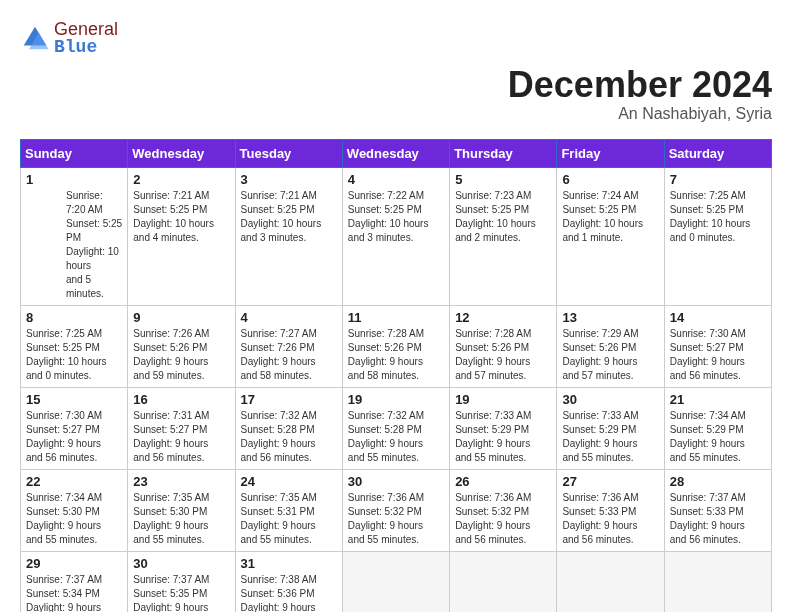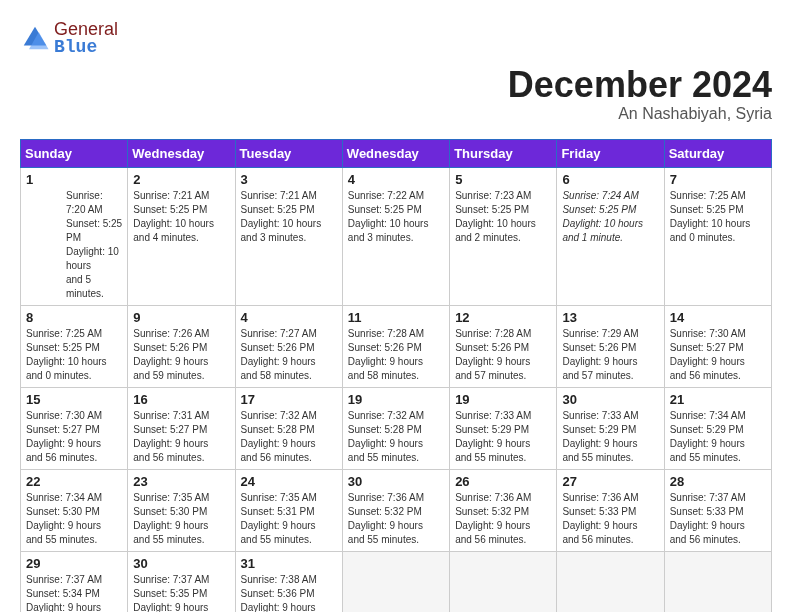--- a/index.html
+++ b/index.html
@@ -158,21 +158,21 @@
         </td>
         <td>
           <span class="day-num">5</span>
           <div class="day-info" style="white-space: pre-line;">Sunrise: 7:23 AM
 Sunset: 5:25 PM
 Daylight: 10 hours
 and 2 minutes.</div>
         </td>
         <td>
           <span class="day-num">6</span>
-          <div class="day-info" style="white-space: pre-line; font-style: italic;">Sunrise: 7:24 AM
+          <div class="day-info" style="white-space: pre-line;">Sunrise: 7:24 AM
 Sunset: 5:25 PM
 Daylight: 10 hours
 and 1 minute.</div>
         </td>
         <td>
           <span class="day-num">7</span>
           <div class="day-info" style="white-space: pre-line;">Sunrise: 7:25 AM
 Sunset: 5:25 PM
 Daylight: 10 hours
 and 0 minutes.</div>
@@ -189,21 +189,21 @@
         <td>
           <span class="day-num">9</span>
           <div class="day-info" style="white-space: pre-line;">Sunrise: 7:26 AM
 Sunset: 5:26 PM
 Daylight: 9 hours
 and 59 minutes.</div>
         </td>
         <td>
           <span class="day-num">4</span>
           <div class="day-info" style="white-space: pre-line;">Sunrise: 7:27 AM
-Sunset: 5:26 PM
+Sunset: 7:26 PM
 Daylight: 9 hours
 and 58 minutes.</div>
         </td>
         <td>
           <span class="day-num">11</span>
           <div class="day-info" style="white-space: pre-line;">Sunrise: 7:28 AM
 Sunset: 5:26 PM
 Daylight: 9 hours
 and 58 minutes.</div>
         </td>

